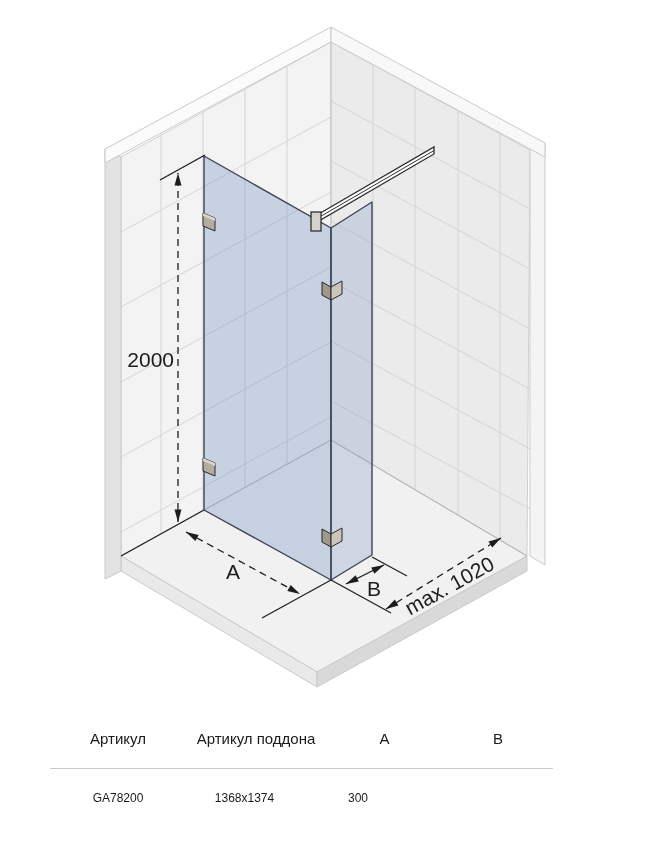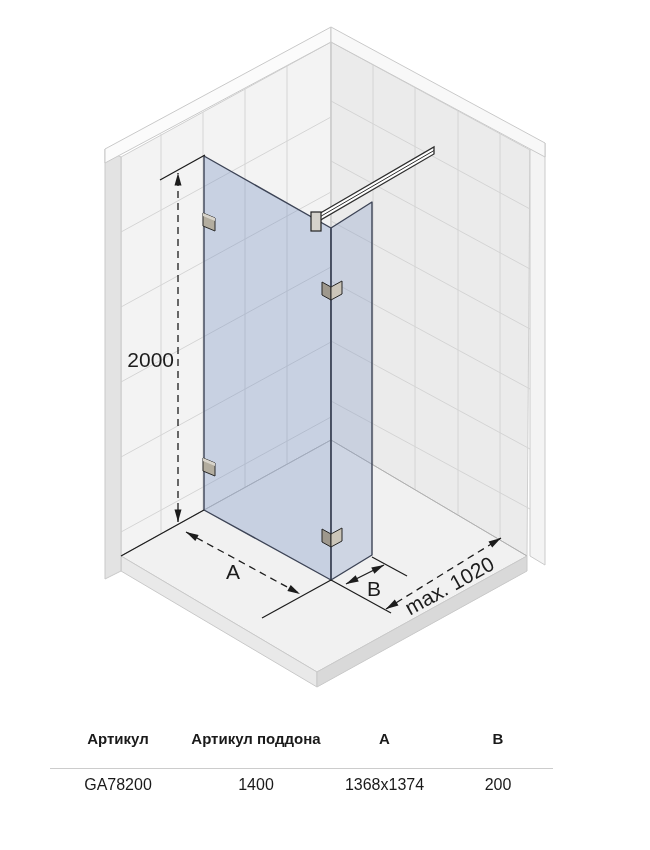--- a/index.html
+++ b/index.html
@@ -5,23 +5,23 @@
   html,body{margin:0;padding:0;background:#ffffff;}
   body{width:650px;height:850px;position:relative;font-family:"Liberation Sans",sans-serif;}
   #drawing{position:absolute;left:0;top:0;}
   .dimtext{font-family:"Liberation Sans",sans-serif;font-size:21px;fill:#1b1b1b;}
   .spec-table{position:absolute;left:50px;top:731px;width:503px;color:#1a1a1a;}
   .trow{display:flex;width:100%;}
   .trow .c0{width:136px;text-align:center;}
   .trow .c1{width:140px;text-align:center;}
   .trow .c2{width:117px;text-align:center;}
   .trow .c3{width:110px;text-align:center;}
-  .thead{font-weight:bold;font-size:15px;line-height:15px;}
+  .thead{font-weight:normal;font-size:15px;line-height:15px;}
   .tsep{margin:22px 0 0 0;border:none;border-top:1px solid #cccccc;height:0;}
-  .tvals{font-size:16px;line-height:16px;margin-top:8px;}
+  .tvals{font-size:12px;line-height:16px;margin-top:21px;}
 </style>
 </head>
 <body>
 
 <svg id="drawing" width="650" height="710" viewBox="0 0 650 710" xmlns="http://www.w3.org/2000/svg">
   <defs>
     <marker id="arr" orient="auto-start-reverse" markerUnits="userSpaceOnUse" markerWidth="14" markerHeight="8" refX="13" refY="4">
       <path d="M0.5,0.5 L13,4 L0.5,7.5 Z" fill="#1c1c1c"></path>
     </marker>
   </defs>
@@ -138,17 +138,16 @@
 <div class="spec-table">
   <div class="trow thead">
     <div class="c0">Артикул</div>
     <div class="c1">Артикул поддона</div>
     <div class="c2">A</div>
     <div class="c3">B</div>
   </div>
   <hr class="tsep">
   <div class="trow tvals">
     <div class="c0">GA78200</div>
-    <div class="c1">1400</div>
     <div class="c2">1368x1374</div>
-    <div class="c3">200</div>
+    <div class="c3">300</div>
   </div>
 </div>
 
 </body></html>

